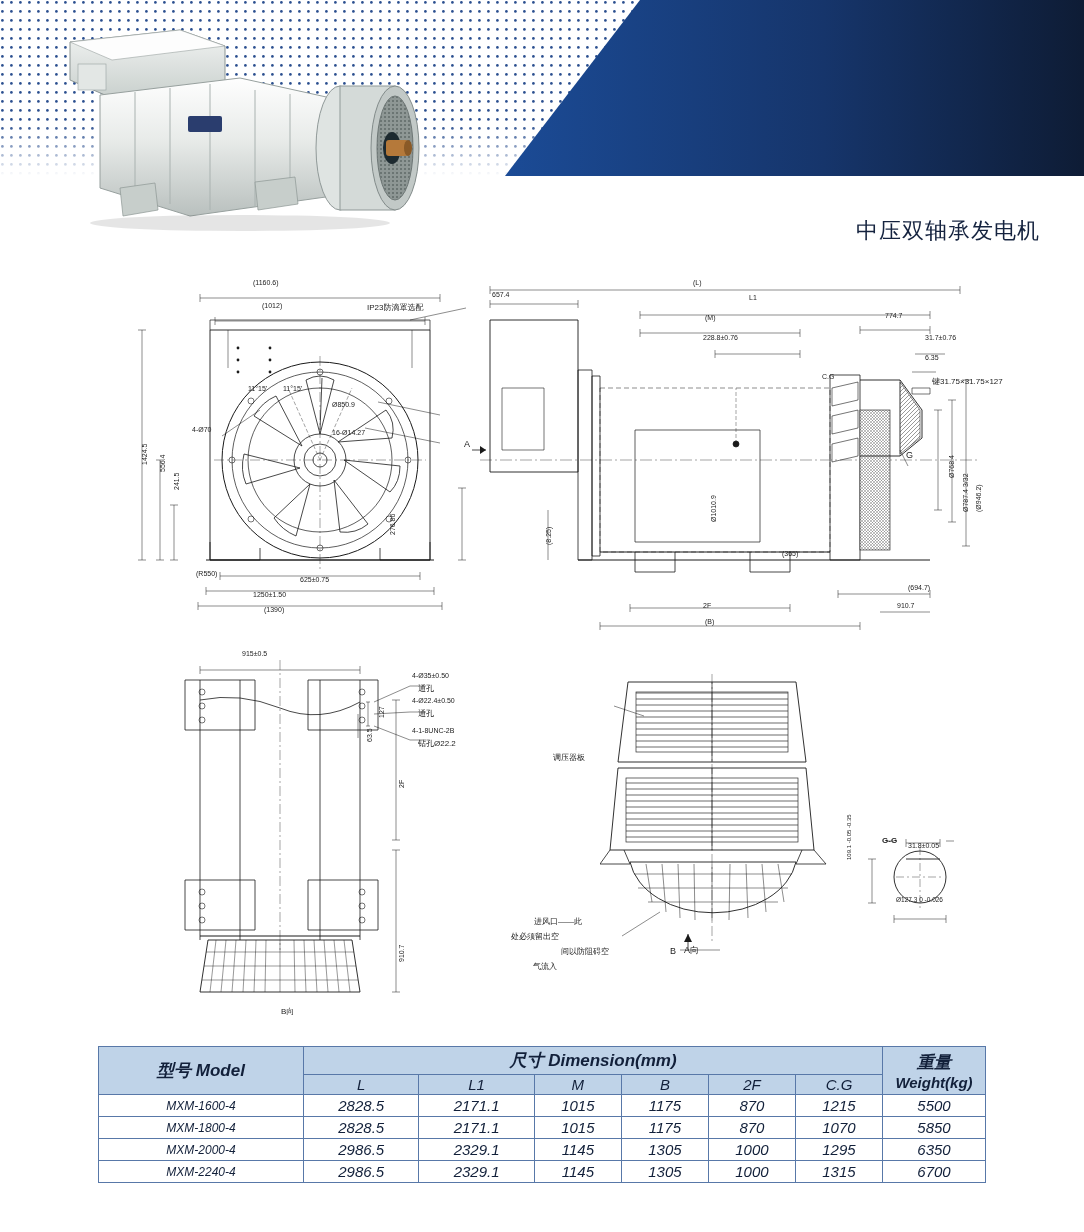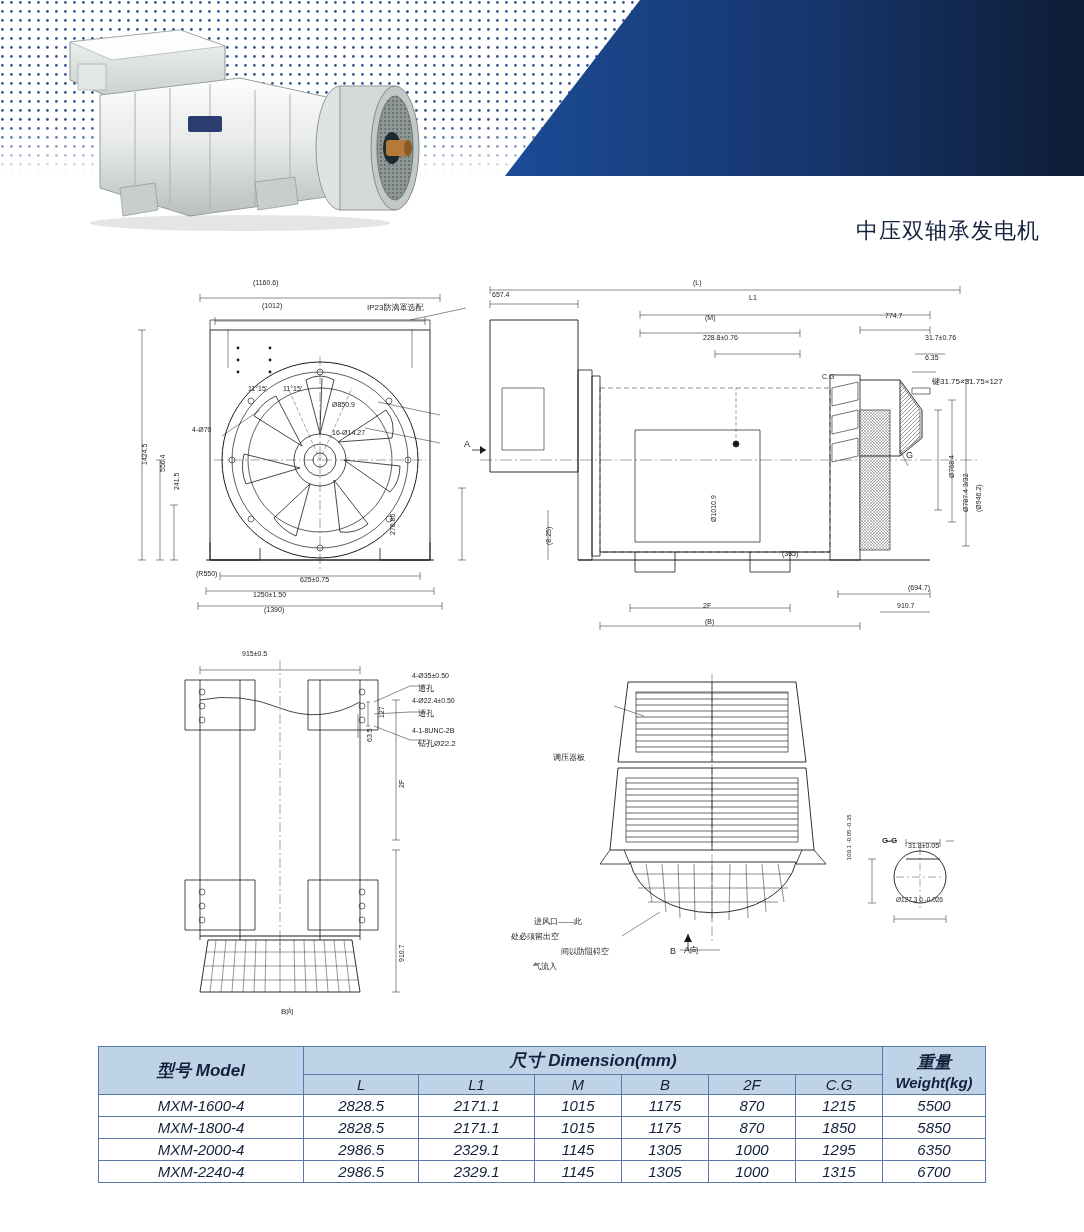--- a/index.html
+++ b/index.html
@@ -59,21 +59,21 @@
     background:#bfd3e8;
     font-size:17px;font-weight:bold;
     padding:2px 2px;
   }
   table.spec thead th.sub{
     font-size:15px;font-weight:normal;padding:1px;
   }
   table.spec tbody td{
     font-size:15px;padding:2px 2px;background:#ffffff;
   }
-  table.spec tbody td.model{font-size:15px;}
+  table.spec tbody td.model{font-size:12px;}
   .th-model{width:200px;}
   .th-weight{width:98px;}
 
   svg{display:block;}
 </style>
 </head>
 <body>
 
 <div class="header">
   <div class="header-bg"></div>
@@ -566,21 +566,21 @@
         <td>1215</td>
         <td>5500</td>
       </tr>
       <tr>
         <td class="model">MXM-1800-4</td>
         <td>2828.5</td>
         <td>2171.1</td>
         <td>1015</td>
         <td>1175</td>
         <td>870</td>
-        <td>1850</td>
+        <td>1070</td>
         <td>5850</td>
       </tr>
       <tr>
         <td class="model">MXM-2000-4</td>
         <td>2986.5</td>
         <td>2329.1</td>
         <td>1145</td>
         <td>1305</td>
         <td>1000</td>
         <td>1295</td>

